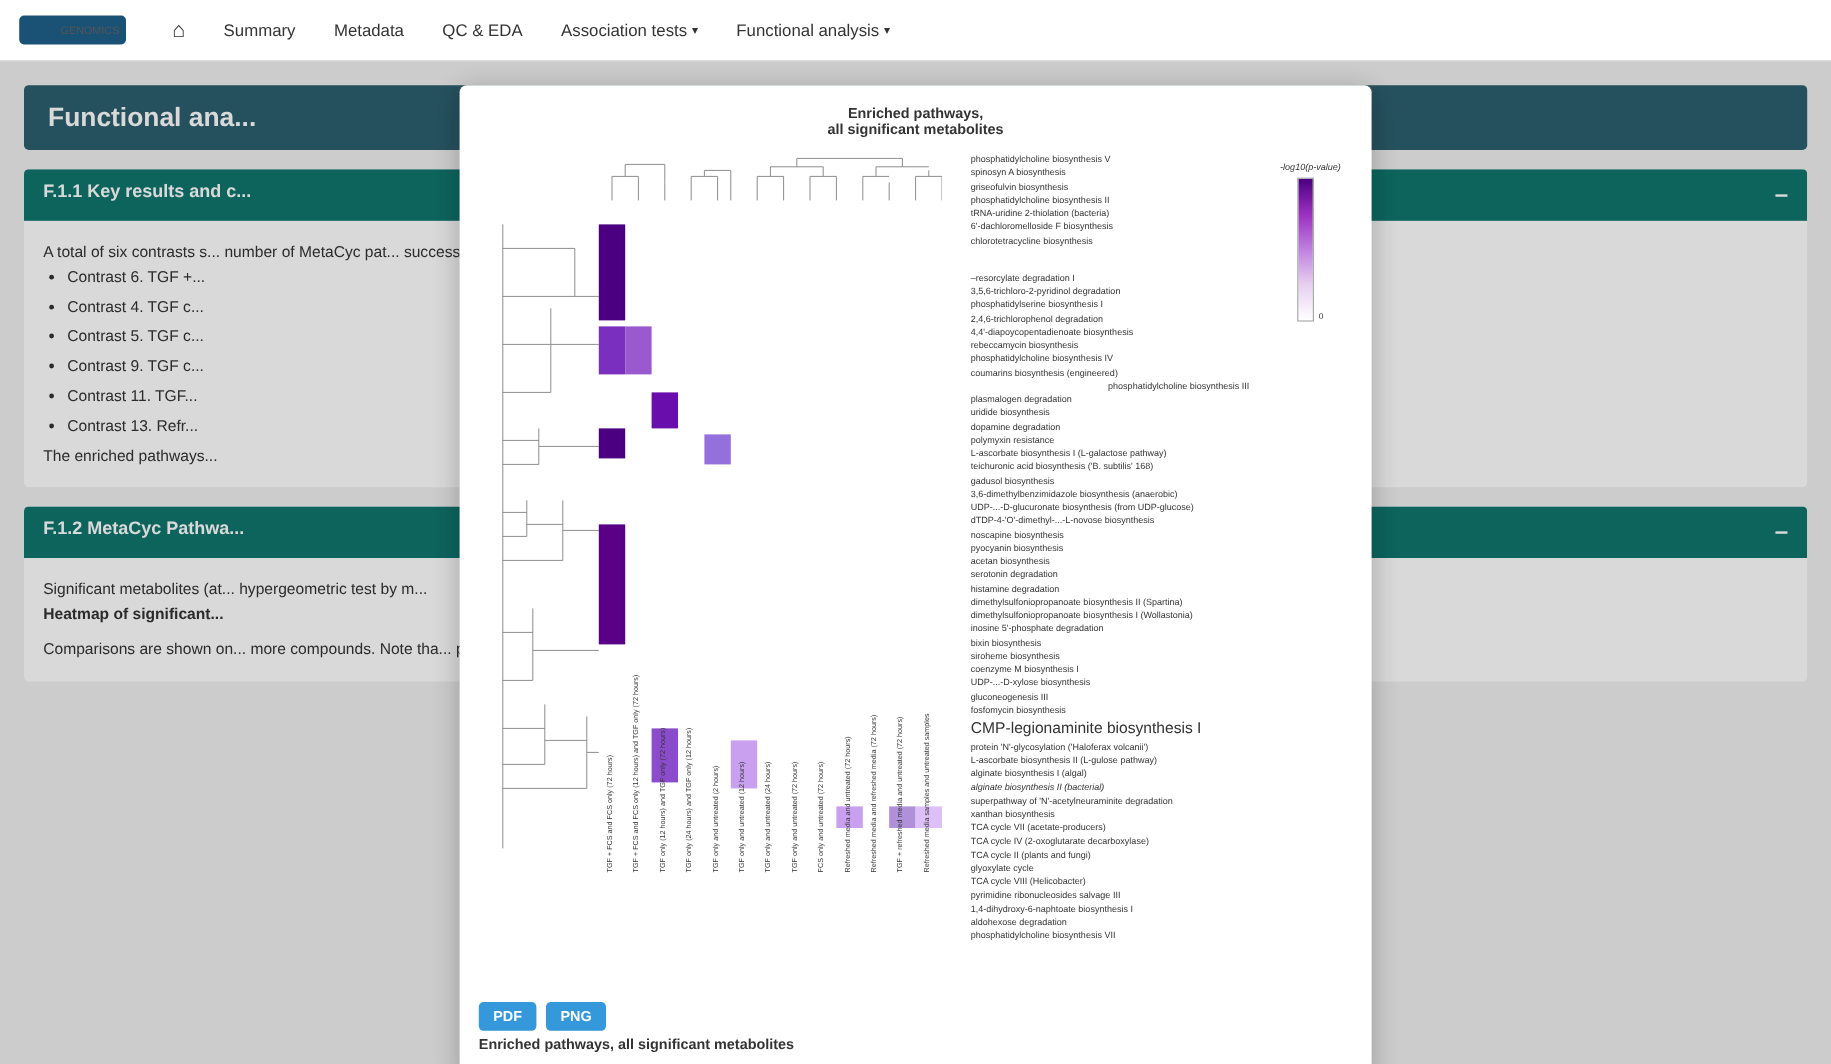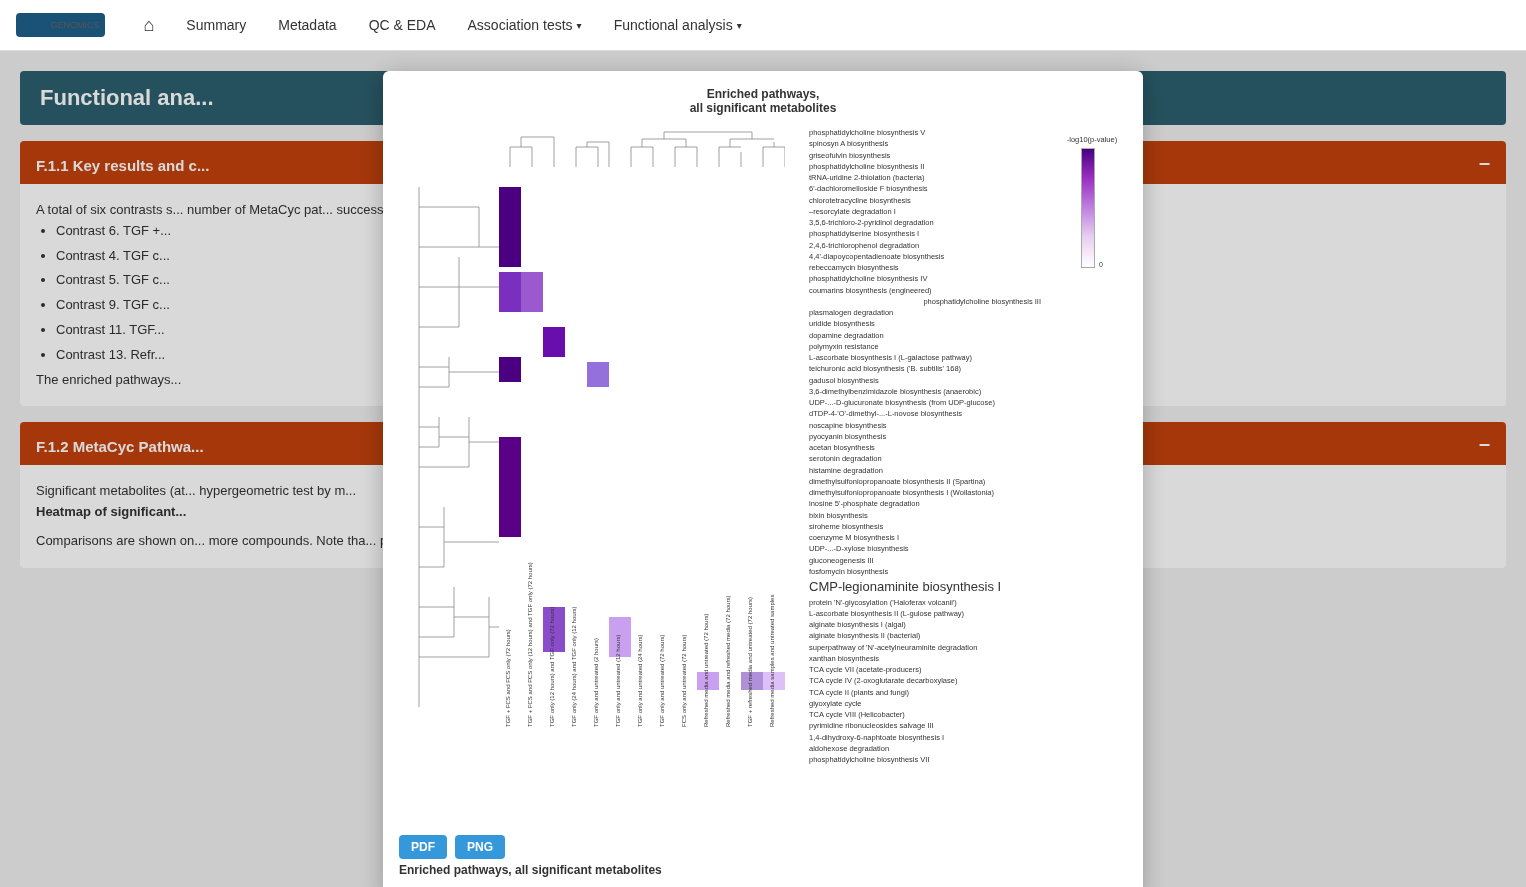--- a/index.html
+++ b/index.html
@@ -75,28 +75,28 @@
       border-radius: 4px;
     }
 
     
     .section-card {
       background: #fff;
       border-radius: 4px;
       overflow: hidden;
     }
     .section-header {
-      background: #c2410c;
+      background: #0f766e;
       color: white;
       padding: 10px 16px;
       font-size: 15px;
       font-weight: bold;
       display: flex;
       justify-content: space-between;
-      align-items: flex-end;
+      align-items: flex-start;
     }
     .section-minus {
       font-size: 20px;
       font-weight: bold;
       cursor: pointer;
     }
     .section-body {
       padding: 16px;
       font-size: 13px;
       color: #333;
@@ -180,20 +180,21 @@
       font-size: 8px;
       color: #333;
       padding-top: 8px;
     }
     .legend-title {
       font-size: 7.5px;
       color: #333;
       text-align: center;
       margin-bottom: 4px;
       white-space: nowrap;
+      font-style: italic;
     }
     .legend-gradient {
       width: 14px;
       height: 120px;
       background: linear-gradient(to bottom, #4a0080, #9b30c0, #c080e0, #e8d0f0, #ffffff);
       border: 1px solid #aaa;
       margin-bottom: 2px;
     }
     .legend-labels {
       display: flex;
@@ -420,21 +421,21 @@
         </div>
 
         <div class="pathway-list" id="pathway-list-el">
         <div style="font-size: 7.5px; line-height: 1.5; color: rgb(51, 51, 51); white-space: nowrap;">phosphatidylcholine biosynthesis V</div>
             <div style="font-size: 7.5px; line-height: 1.5; color: rgb(51, 51, 51); white-space: nowrap;">spinosyn A biosynthesis</div>
             <div style="font-size: 7.5px; line-height: 1.5; color: rgb(51, 51, 51); white-space: nowrap;">griseofulvin biosynthesis</div>
             <div style="font-size: 7.5px; line-height: 1.5; color: rgb(51, 51, 51); white-space: nowrap;">phosphatidylcholine biosynthesis II</div>
             <div style="font-size: 7.5px; line-height: 1.5; color: rgb(51, 51, 51); white-space: nowrap;">tRNA-uridine 2-thiolation (bacteria)</div>
             <div style="font-size: 7.5px; line-height: 1.5; color: rgb(51, 51, 51); white-space: nowrap;">6'-dachloromelloside F biosynthesis</div>
             <div style="font-size: 7.5px; line-height: 1.5; color: rgb(51, 51, 51); white-space: nowrap;">chlorotetracycline biosynthesis</div>
-            <div style="font-size: 7.5px; line-height: 1.5; color: rgb(51, 51, 51); white-space: nowrap;">–resorcylate degradation I</div>
+            <div style="font-size: 7.5px; line-height: 1.5; color: rgb(51, 51, 51); white-space: nowrap; margin-top: 20px;">–resorcylate degradation I</div>
             <div style="font-size: 7.5px; line-height: 1.5; color: rgb(51, 51, 51); white-space: nowrap;">3,5,6-trichloro-2-pyridinol degradation</div>
             <div style="font-size: 7.5px; line-height: 1.5; color: rgb(51, 51, 51); white-space: nowrap;">phosphatidylserine biosynthesis I</div>
             <div style="font-size: 7.5px; line-height: 1.5; color: rgb(51, 51, 51); white-space: nowrap;">2,4,6-trichlorophenol degradation</div>
             <div style="font-size: 7.5px; line-height: 1.5; color: rgb(51, 51, 51); white-space: nowrap;">4,4'-diapoycopentadienoate biosynthesis</div>
             <div style="font-size: 7.5px; line-height: 1.5; color: rgb(51, 51, 51); white-space: nowrap;">rebeccamycin biosynthesis</div>
             <div style="font-size: 7.5px; line-height: 1.5; color: rgb(51, 51, 51); white-space: nowrap;">phosphatidylcholine biosynthesis IV</div>
             <div style="font-size: 7.5px; line-height: 1.5; color: rgb(51, 51, 51); white-space: nowrap;">coumarins biosynthesis (engineered)</div>
             <div style="font-size: 7.5px; line-height: 1.5; color: rgb(51, 51, 51); white-space: nowrap; text-align: right;">phosphatidylcholine biosynthesis III</div>
             <div style="font-size: 7.5px; line-height: 1.5; color: rgb(51, 51, 51); white-space: nowrap;">plasmalogen degradation</div>
             <div style="font-size: 7.5px; line-height: 1.5; color: rgb(51, 51, 51); white-space: nowrap;">uridide biosynthesis</div>
@@ -457,21 +458,21 @@
             <div style="font-size: 7.5px; line-height: 1.5; color: rgb(51, 51, 51); white-space: nowrap;">bixin biosynthesis</div>
             <div style="font-size: 7.5px; line-height: 1.5; color: rgb(51, 51, 51); white-space: nowrap;">siroheme biosynthesis</div>
             <div style="font-size: 7.5px; line-height: 1.5; color: rgb(51, 51, 51); white-space: nowrap;">coenzyme M biosynthesis I</div>
             <div style="font-size: 7.5px; line-height: 1.5; color: rgb(51, 51, 51); white-space: nowrap;">UDP-...-D-xylose biosynthesis</div>
             <div style="font-size: 7.5px; line-height: 1.5; color: rgb(51, 51, 51); white-space: nowrap;">gluconeogenesis III</div>
             <div style="font-size: 7.5px; line-height: 1.5; color: rgb(51, 51, 51); white-space: nowrap;">fosfomycin biosynthesis</div>
             <div style="font-size: 13px; line-height: 1.5; color: rgb(51, 51, 51); white-space: nowrap;">CMP-legionaminite biosynthesis I</div>
             <div style="font-size: 7.5px; line-height: 1.5; color: rgb(51, 51, 51); white-space: nowrap;">protein 'N'-glycosylation ('Haloferax volcanii')</div>
             <div style="font-size: 7.5px; line-height: 1.5; color: rgb(51, 51, 51); white-space: nowrap;">L-ascorbate biosynthesis II (L-gulose pathway)</div>
             <div style="font-size: 7.5px; line-height: 1.5; color: rgb(51, 51, 51); white-space: nowrap;">alginate biosynthesis I (algal)</div>
-            <div style="font-size: 7.5px; line-height: 1.5; color: rgb(51, 51, 51); white-space: nowrap;">alginate biosynthesis II (bacterial)</div>
+            <div style="font-size: 7.5px; line-height: 1.5; color: rgb(51, 51, 51); white-space: nowrap; font-style: italic;">alginate biosynthesis II (bacterial)</div>
             <div style="font-size: 7.5px; line-height: 1.5; color: rgb(51, 51, 51); white-space: nowrap;">superpathway of 'N'-acetylneuraminite degradation</div>
             <div style="font-size: 7.5px; line-height: 1.5; color: rgb(51, 51, 51); white-space: nowrap;">xanthan biosynthesis</div>
             <div style="font-size: 7.5px; line-height: 1.5; color: rgb(51, 51, 51); white-space: nowrap;">TCA cycle VII (acetate-producers)</div>
             <div style="font-size: 7.5px; line-height: 1.5; color: rgb(51, 51, 51); white-space: nowrap;">TCA cycle IV (2-oxoglutarate decarboxylase)</div>
             <div style="font-size: 7.5px; line-height: 1.5; color: rgb(51, 51, 51); white-space: nowrap;">TCA cycle II (plants and fungi)</div>
             <div style="font-size: 7.5px; line-height: 1.5; color: rgb(51, 51, 51); white-space: nowrap;">glyoxylate cycle</div>
             <div style="font-size: 7.5px; line-height: 1.5; color: rgb(51, 51, 51); white-space: nowrap;">TCA cycle VIII (Helicobacter)</div>
             <div style="font-size: 7.5px; line-height: 1.5; color: rgb(51, 51, 51); white-space: nowrap;">pyrimidine ribonucleosides salvage III</div>
             <div style="font-size: 7.5px; line-height: 1.5; color: rgb(51, 51, 51); white-space: nowrap;">1,4-dihydroxy-6-naphtoate biosynthesis I</div>
             <div style="font-size: 7.5px; line-height: 1.5; color: rgb(51, 51, 51); white-space: nowrap;">aldohexose degradation</div>

